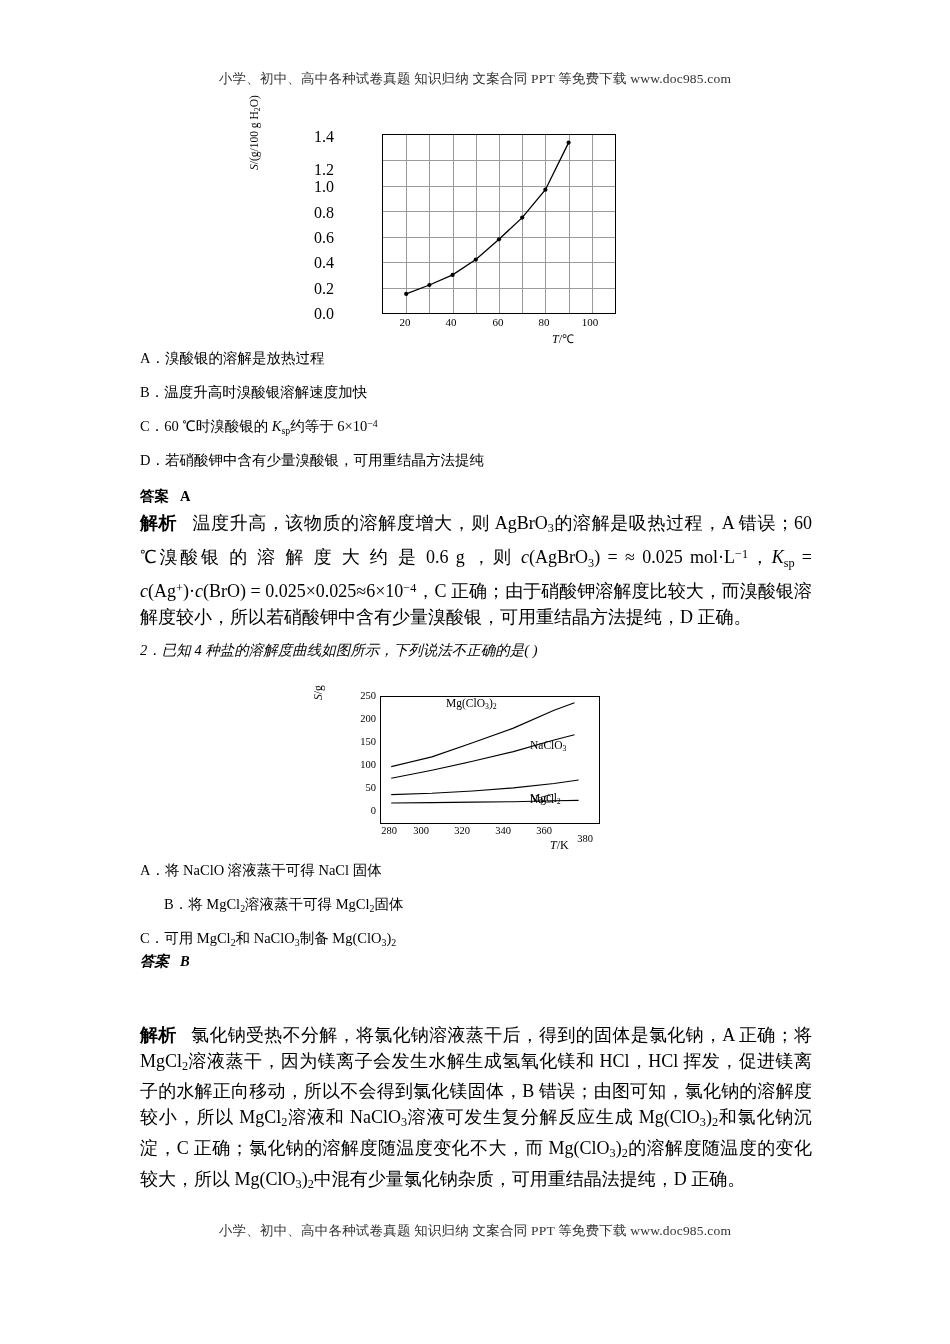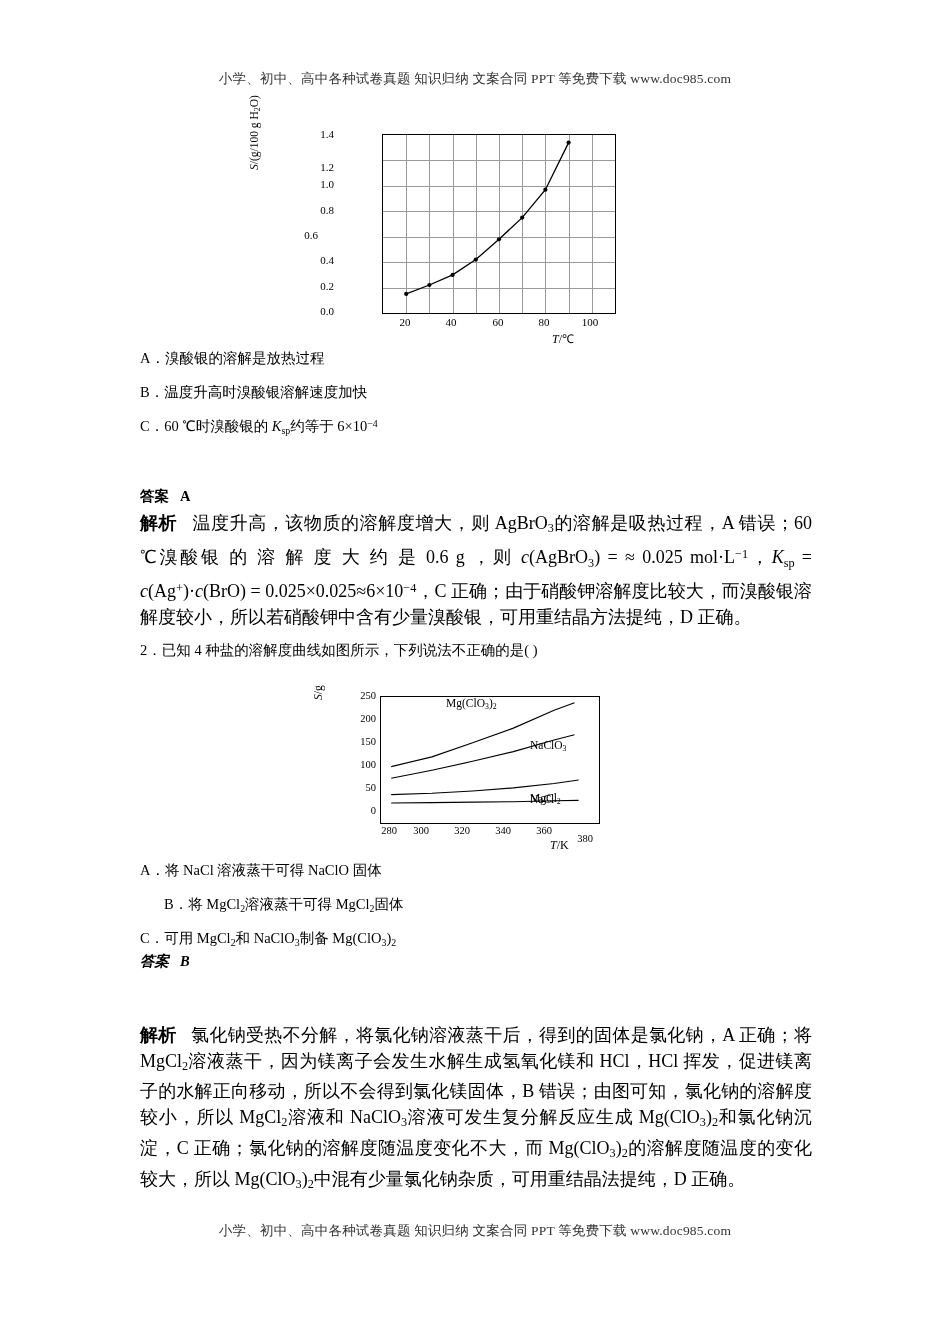--- a/index.html
+++ b/index.html
@@ -30,20 +30,21 @@
     left:140px;
     font-size:14.5px;
     font-family:"Liberation Serif", serif;
     white-space:nowrap;
   }
   .qline {
     position:absolute;
     left:140px;
     font-size:14.5px;
     white-space:nowrap;
+    font-style:italic;
   }
   .ansline {
     position:absolute;
     left:140px;
     font-size:14.5px;
     font-weight:bold;
     white-space:nowrap;
   }
   .expbody {
     position:absolute;
@@ -82,21 +83,21 @@
     transform-origin:left top;
     font-size:11.5px;
     white-space:nowrap;
     font-family:"Liberation Serif", serif;
   }
   #chart1 .ytick {
     position:absolute;
     right:318px;
     width:46px;
     text-align:right;
-    font-size:11px;
+    font-size:16px;
     font-family:"Liberation Serif", serif;
   }
   #chart1 .xtick {
     position:absolute;
     top:188px;
     font-size:11px;
     text-align:center;
     width:30px;
     font-family:"Liberation Serif", serif;
   }
@@ -164,21 +165,21 @@
 
   <div id="chart1">
     <div class="ylab">
       <span class="ital">S</span>/(g/100 g H<sub>2</sub>O)
     </div>
 
     <div class="ytick" style="top:0px;">1.4</div>
     <div class="ytick" style="top:33px;">1.2</div>
     <div class="ytick" style="top:50px;">1.0</div>
     <div class="ytick" style="top:76px;">0.8</div>
-    <div class="ytick" style="top:101px;text-align:center;">0.6</div>
+    <div class="ytick" style="top:101px;">0.6</div>
     <div class="ytick" style="top:126px;">0.4</div>
     <div class="ytick" style="top:152px;">0.2</div>
     <div class="ytick" style="top:177px;">0.0</div>
 
     <div class="plot">
 
       <div class="gh" style="top:25.4px;"></div>
       <div class="gh" style="top:50.9px;"></div>
       <div class="gh" style="top:76.3px;"></div>
       <div class="gh" style="top:101.7px;"></div>
@@ -214,20 +215,21 @@
     <div class="xtick" style="left:183px;">60</div>
     <div class="xtick" style="left:229px;">80</div>
     <div class="xtick" style="left:275px;">100</div>
 
     <div class="xaxislabel"><span class="ital">T</span>/℃</div>
   </div>
 
   <div class="opt" style="top:349px;">A．溴酸银的溶解是放热过程</div>
   <div class="opt" style="top:383px;">B．温度升高时溴酸银溶解速度加快</div>
   <div class="opt" style="top:417px;">C．60 ℃时溴酸银的 <span class="ital">K</span><sub>sp</sub>约等于 6×10<sup>−4</sup></div>
+  <div class="opt" style="top:451px;">D．若硝酸钾中含有少量溴酸银，可用重结晶方法提纯</div>
 
   <div class="ansline" style="top:487px;">
     <span>答案</span>&nbsp;&nbsp;&nbsp;<span>A</span>
   </div>
 
   <div class="expbody" style="top:511px;">
     <b>解析</b>&nbsp;&nbsp;&nbsp;温度升高，该物质的溶解度增大，则 AgBrO<sub>3</sub>的溶解是吸热过程，A 错误；60 ℃溴酸银 的 溶 解 度 大 约 是 0.6 g ，则 <span class="ital">c</span>(AgBrO<sub>3</sub>) = ≈ 0.025 mol·L<sup>−1</sup>，<span class="ital">K</span><sub>sp</sub> = <span class="ital">c</span>(Ag<sup>+</sup>)·<span class="ital">c</span>(BrO) = 0.025×0.025≈6×10<sup>−4</sup>，C 正确；由于硝酸钾溶解度比较大，而溴酸银溶解度较小，所以若硝酸钾中含有少量溴酸银，可用重结晶方法提纯，D 正确。
   </div>
 
   <div class="qline" style="top:641px;">2．已知 4 种盐的溶解度曲线如图所示，下列说法不正确的是(     )</div>
@@ -263,21 +265,21 @@
     <div class="xtick" style="left:56px;">280</div>
     <div class="xtick" style="left:88px;">300</div>
     <div class="xtick" style="left:129px;">320</div>
     <div class="xtick" style="left:170px;">340</div>
     <div class="xtick" style="left:211px;">360</div>
     <div class="xtick" style="left:252px;margin-top:8px;">380</div>
 
     <div class="xaxislabel"><span class="ital">T</span>/K</div>
   </div>
 
-  <div class="opt" style="top:861px;">A．将 NaCl 溶液蒸干可得 NaClO 固体</div>
+  <div class="opt" style="top:861px;">A．将 NaClO 溶液蒸干可得 NaCl 固体</div>
   <div class="opt" style="top:895px;margin-left:24px;">B．将 MgCl<sub>2</sub>溶液蒸干可得 MgCl<sub>2</sub>固体</div>
   <div class="opt" style="top:929px;">C．可用 MgCl<sub>2</sub>和 NaClO<sub>3</sub>制备 Mg(ClO<sub>3</sub>)<sub>2</sub></div>
 
   <div class="ansline" style="top:952px;font-style:italic;">
     <span>答案</span>&nbsp;&nbsp;&nbsp;<span>B</span>
   </div>
 
   <div class="expbody" style="top:1023px;">
     <b>解析</b>&nbsp;&nbsp;&nbsp;氯化钠受热不分解，将氯化钠溶液蒸干后，得到的固体是氯化钠，A 正确；将 MgCl<sub>2</sub>溶液蒸干，因为镁离子会发生水解生成氢氧化镁和 HCl，HCl 挥发，促进镁离子的水解正向移动，所以不会得到氯化镁固体，B 错误；由图可知，氯化钠的溶解度较小，所以 MgCl<sub>2</sub>溶液和 NaClO<sub>3</sub>溶液可发生复分解反应生成 Mg(ClO<sub>3</sub>)<sub>2</sub>和氯化钠沉淀，C 正确；氯化钠的溶解度随温度变化不大，而 Mg(ClO<sub>3</sub>)<sub>2</sub>的溶解度随温度的变化较大，所以 Mg(ClO<sub>3</sub>)<sub>2</sub>中混有少量氯化钠杂质，可用重结晶法提纯，D 正确。
   </div>

